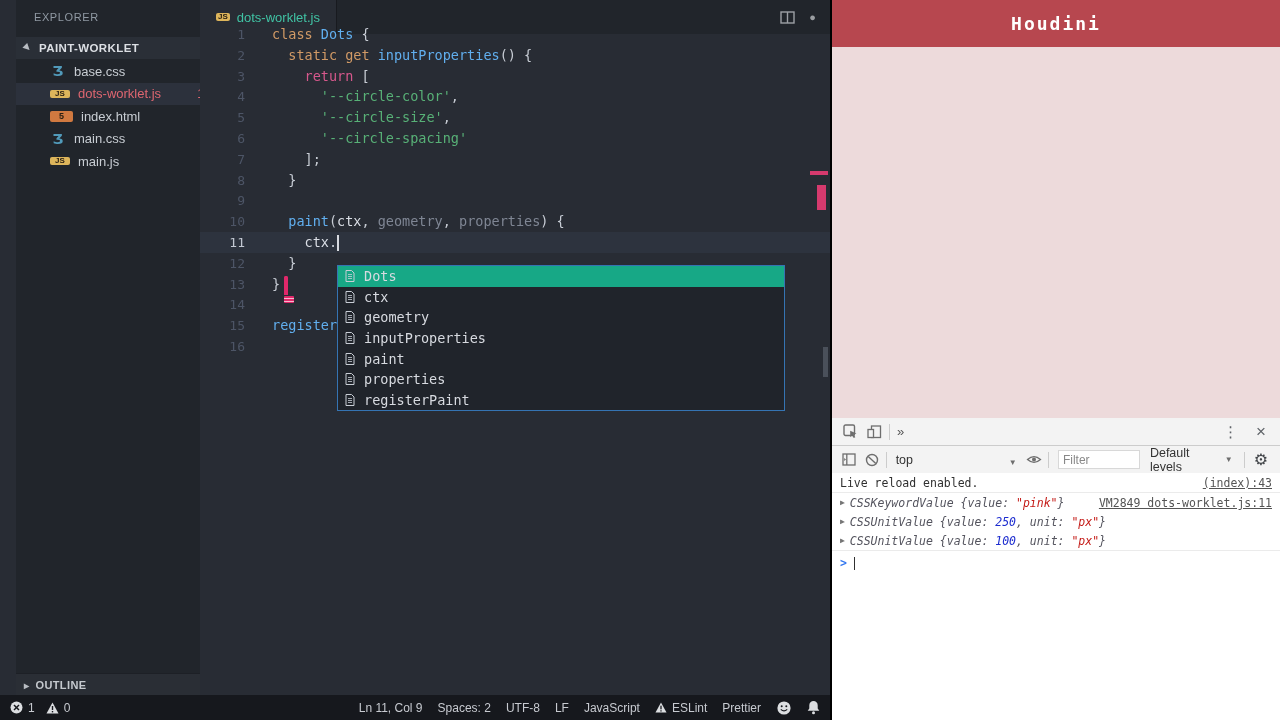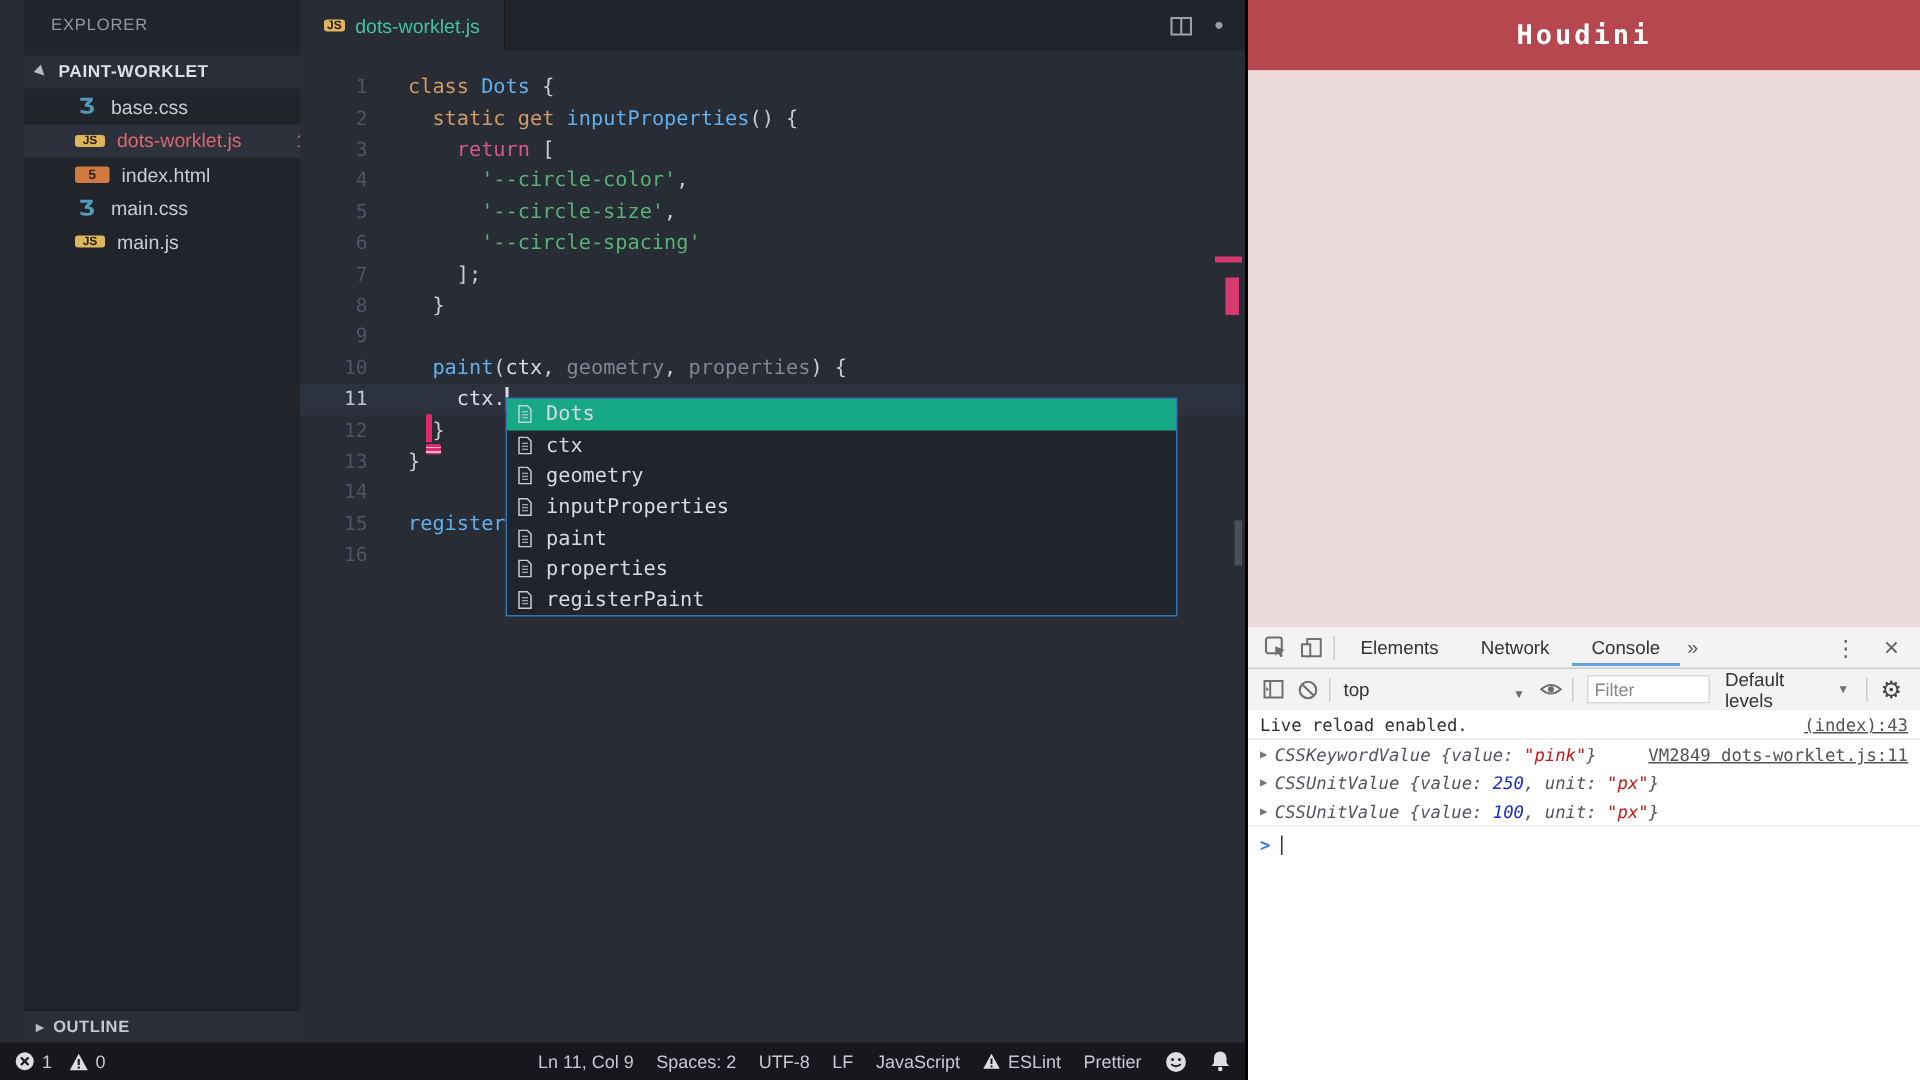--- a/index.html
+++ b/index.html
@@ -30,21 +30,21 @@
                color:#c5c9ce;font-weight:bold;font-size:11px;letter-spacing:.4px;cursor:pointer;}
   .outline-tw{font-size:10px;color:#b8bcc2;margin-right:6px;}
   
   .editor{position:absolute;left:200px;top:0;width:630px;height:695px;background:#282c34;}
   .tabbar{position:absolute;top:0;left:0;right:0;height:34px;background:#21252b;display:flex;}
   .tab{display:flex;align-items:center;gap:7px;padding:0 16px;background:#282c34;
        border-right:1px solid #181a1f;cursor:pointer;}
   .tab-name{color:#40c3a4;font-size:13px;}
   .tab-actions{margin-left:auto;display:flex;align-items:center;gap:14px;padding-right:14px;}
   .mod-dot{color:#9a9da1;font-size:11px;}
-  .code{position:absolute;top:48px;left:0;right:0;font-family:"DejaVu Sans Mono",monospace;
+  .code{position:absolute;top:24px;left:0;right:0;font-family:"DejaVu Sans Mono",monospace;
         font-size:13.5px;}
   .cl{height:20.8px;line-height:20.8px;white-space:pre;}
   .cl.cur{background:#2d333e;}
   .lnum{display:inline-block;width:45px;text-align:right;color:#4d5566;font-size:13px;}
   .cl.cur .lnum{color:#c2c8d2;}
   .ctext{margin-left:27px;white-space:pre;}
   .tk-kw{color:#d19a66;}.tk-fn{color:#61afef;}.tk-ret{color:#d6588c;}
   .tk-str{color:#58b177;}.tk-pl{color:#c8cdd5;}.tk-vr{color:#dadee5;}.tk-pm{color:#7f8694;}
   .caret{display:inline-block;width:2px;height:16px;background:#d7dae0;vertical-align:middle;}
   .lock{position:absolute;left:84px;top:278px;width:10px;height:13px;}
@@ -323,25 +323,20 @@
             <path d="M7.2 6.8 l6.3 2.6 -2.8 0.9 1.6 3 -1.6 0.8 -1.6 -3 -1.9 2.2 z" fill="#6e6e6e"></path>
           </svg>
         </span>
         <span class="dt-ic">
           <svg width="15" height="14" viewBox="0 0 15 14">
             <rect x="4.5" y="1" width="9" height="11.5" fill="none" stroke="#6e6e6e" stroke-width="1.3"></rect>
             <rect x="1" y="4.5" width="5.5" height="8" fill="#f3f3f3" stroke="#6e6e6e" stroke-width="1.3"></rect>
           </svg>
         </span>
         <span class="dt-sep"></span>
-        <span id="dt-tab-list">
-            <span class="dt-tab">Elements</span>
-            <span class="dt-tab">Network</span>
-            <span class="dt-tab act">Console</span>
-          </span>
         <span class="more-tabs">»</span>
         <span class="dt-right">
           <span class="kebab">⋮</span>
           <span class="dt-close">×</span>
         </span>
       </div>
 
       <div class="dt-toolbar">
         <span class="dt-ic">
           <svg width="14" height="13" viewBox="0 0 14 13">

